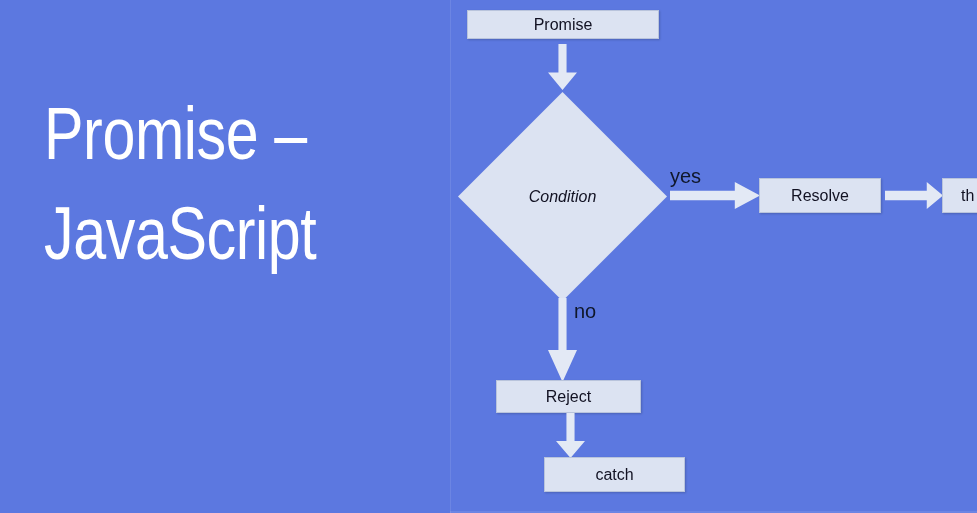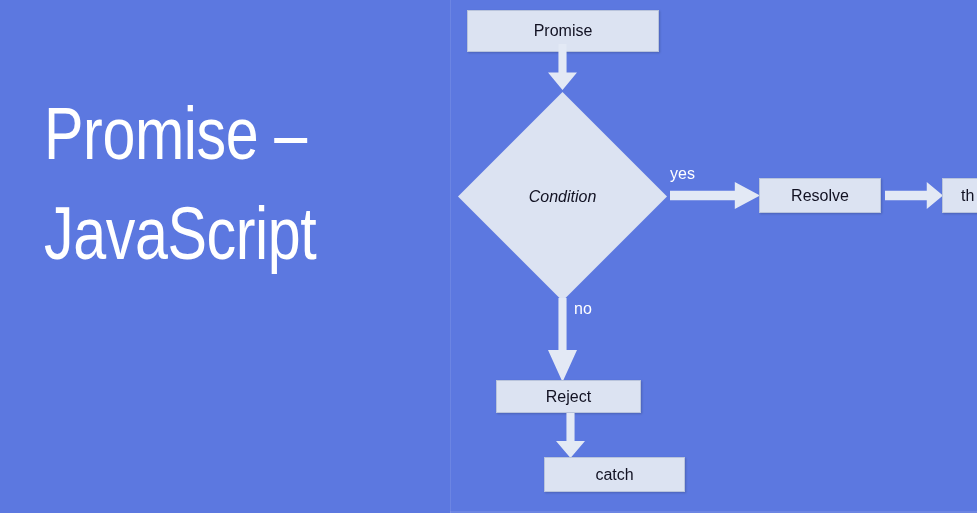--- a/index.html
+++ b/index.html
@@ -57,21 +57,21 @@
     border: 1px solid #b9c4dc;
     box-sizing: border-box;
     display: flex;
     align-items: center;
     justify-content: center;
     color: #111122;
     font-size: 16px;
     box-shadow: 1px 1px 2px rgba(0,0,0,0.18);
   }
 
-  #node-promise { left: 467px; top: 10px;  width: 192px; height: 42px; }
+  #node-promise { left: 467px; top: 10px;  width: 192px; height: 29px; }
   #node-resolve { left: 759px; top: 178px; width: 122px; height: 35px; }
   #node-then    { left: 942px; top: 178px; width: 120px; height: 35px; justify-content: flex-start; padding-left: 18px; }
   #node-reject  { left: 496px; top: 380px; width: 145px; height: 33px; }
   #node-catch   { left: 501px; top: 457px; width: 141px; height: 35px; margin-left: 43px; }
 
   
   #node-condition {
     position: absolute;
     left: 458px;
     top: 92px;
@@ -115,22 +115,22 @@
 
   #arrow-promise-condition { left: 548px; top: 44px;  width: 29px; height: 46px; }
   #arrow-condition-reject  { left: 548px; top: 298px; width: 29px; height: 84px; }
   #arrow-reject-catch      { left: 556px; top: 413px; width: 29px; height: 45px; }
   #arrow-condition-resolve { left: 670px; top: 182px; width: 90px; height: 27px; }
   #arrow-resolve-then      { left: 885px; top: 182px; width: 58px; height: 27px; }
 
   
   .edge-label {
     position: absolute;
-    color: #ffffff;
-    font-size: 16px;
+    color: #0f172a;
+    font-size: 20px;
     white-space: nowrap;
   }
   #label-yes { left: 670px; top: 165px; }
   #label-no  { left: 574px; top: 300px; text-align: right; }
 </style>
 </head>
 <body>
 
 <div id="slide">
 

